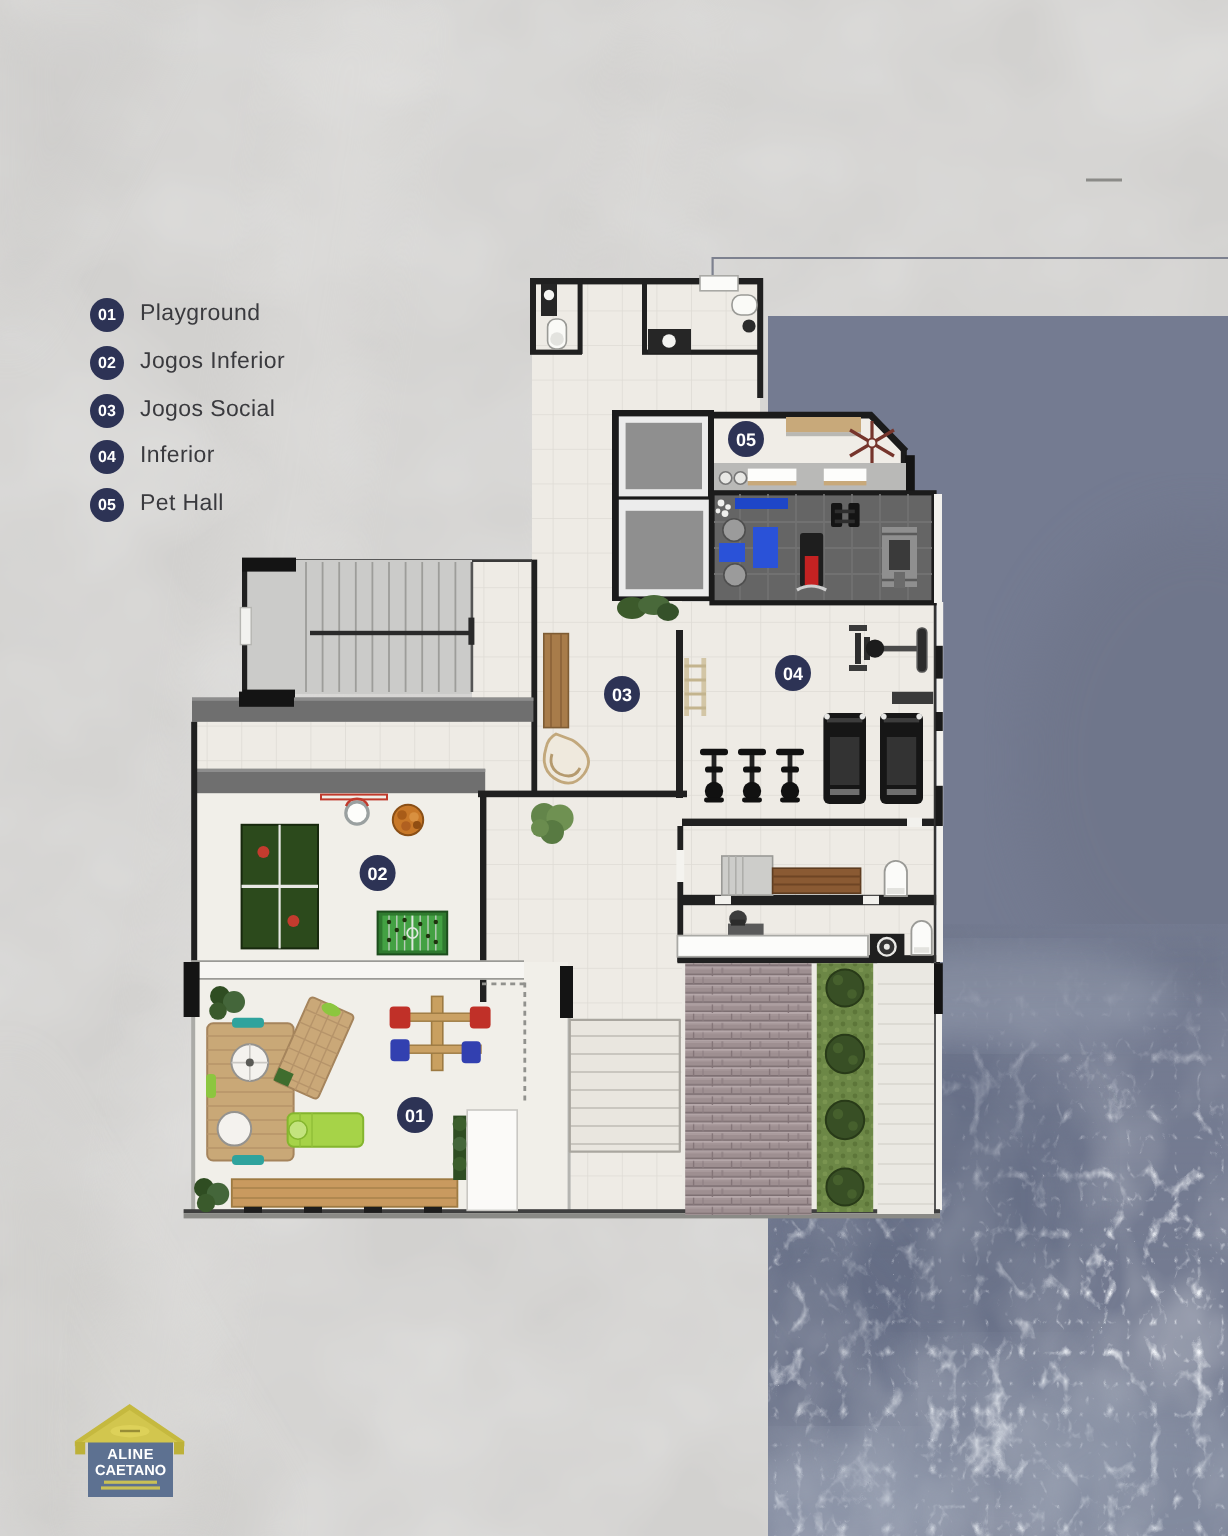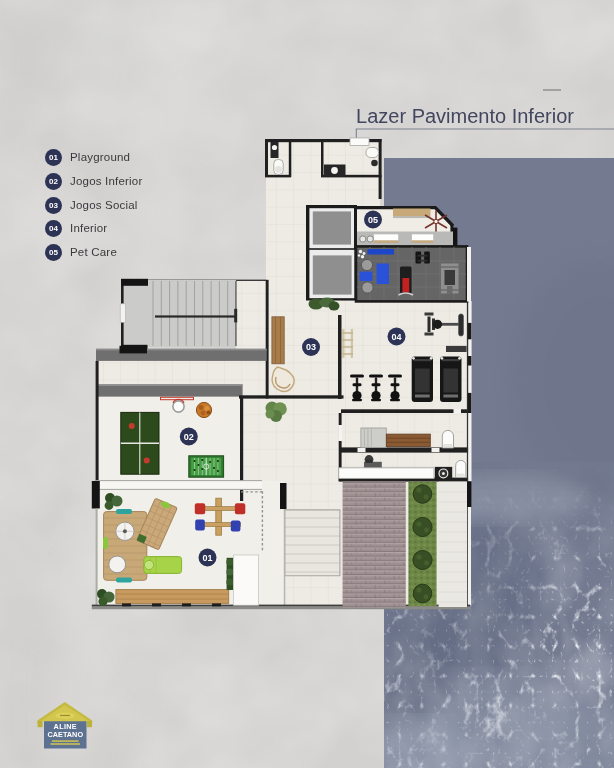--- a/index.html
+++ b/index.html
@@ -648,21 +648,20 @@
     <rect x="87" y="721" width="5" height="6.2" fill="#bdb139"></rect>
     <ellipse cx="65" cy="715.6" rx="9.7" ry="3.1" fill="#ddd159"></ellipse>
     <rect x="60" y="714.9" width="10" height="1.2" fill="#7a7028" opacity="0.7"></rect>
     <text x="65.3" y="729.3" font-size="7.3" font-weight="bold" fill="#ffffff" text-anchor="middle" letter-spacing="0.3" font-family="Liberation Sans,sans-serif">ALINE</text>
     <text x="65.3" y="737.3" font-size="7.3" font-weight="bold" fill="#ffffff" text-anchor="middle" letter-spacing="0" font-family="Liberation Sans,sans-serif">CAETANO</text>
     <rect x="52" y="740.3" width="26.5" height="1.6" fill="#cfc452" opacity="0.95"></rect>
     <rect x="50.5" y="743.2" width="29.5" height="1.6" fill="#cfc452" opacity="0.95"></rect>
   </g>
 </svg>
 
-<div id="title">Lazer Pavimento Inferior</div>
 
 <div class="leg" style="top:148.5px;">
       <div class="c">01</div>
       <div class="t">Playground</div>
     </div>
 
 <div class="leg" style="top:172.5px;">
       <div class="c">02</div>
       <div class="t">Jogos Inferior</div>
     </div>
@@ -672,16 +671,16 @@
       <div class="t">Jogos Social</div>
     </div>
 
 <div class="leg" style="top:220px;">
       <div class="c">04</div>
       <div class="t">Inferior</div>
     </div>
 
 <div class="leg" style="top:243.5px;">
       <div class="c">05</div>
-      <div class="t">Pet Care</div>
+      <div class="t">Pet Hall</div>
     </div>
 
 </div>
 
 </body></html>

